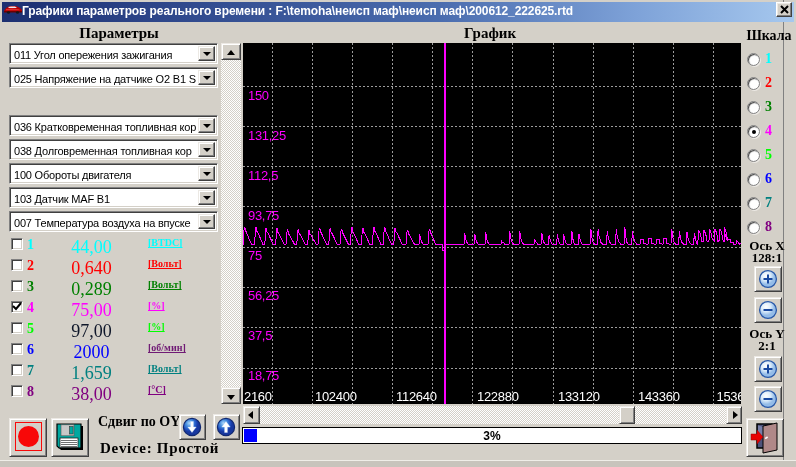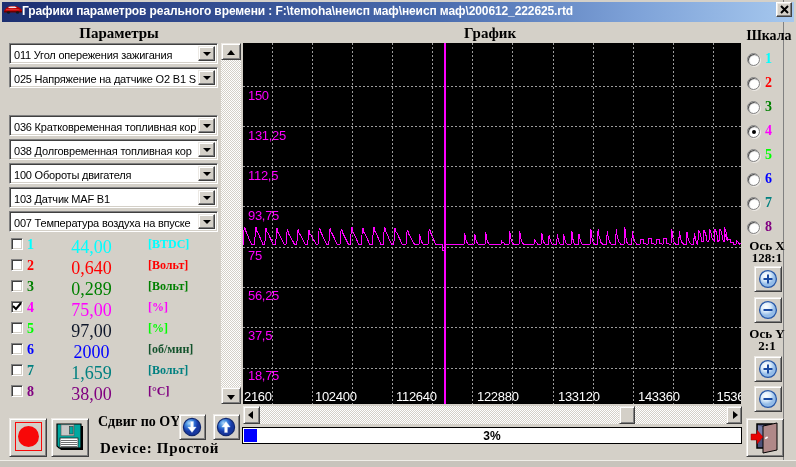--- a/index.html
+++ b/index.html
@@ -10,21 +10,21 @@
 .titlebar{position:absolute;left:2px;top:2px;width:792px;height:20px;background:linear-gradient(90deg,#1c2f70 0%,#2c4488 18%,#4a6cae 55%,#7ea2d8 80%,#a6c8ee 100%);}
 .titletxt{position:absolute;left:22px;top:4px;color:#fff;font-size:12px;font-weight:bold;white-space:nowrap;letter-spacing:-0.1px;}
 .closebtn{position:absolute;left:776px;top:2px;width:16px;height:15px;background:#d4d0c8;border:1px solid;border-color:#fff #404040 #404040 #fff;box-shadow:inset -1px -1px 0 #808080,inset 1px 1px 0 #ece9e4;color:#000;font-weight:bold;font-size:11px;text-align:center;line-height:13px;}
 .combo{position:absolute;left:9px;width:209px;height:21px;background:#fff;border:1px solid;border-color:#808080 #fff #fff #808080;box-shadow:inset 1px 1px 0 #404040,inset -1px -1px 0 #d4d0c8;}
 .combo .t{position:absolute;left:4px;top:4.5px;font-size:11px;letter-spacing:-0.2px;color:#000;white-space:nowrap;width:183px;overflow:hidden;}
 .dd{position:absolute;right:2px;top:2px;width:17px;height:15px;background:#d4d0c8;border:1px solid;border-color:#ece9e4 #404040 #404040 #ece9e4;box-shadow:inset -1px -1px 0 #808080,inset 1px 1px 0 #fff;}
 .dd:after{content:"";position:absolute;left:4px;top:5px;border:4px solid transparent;border-top:4px solid #000;}
 .cb{position:absolute;left:11px;width:12px;height:12px;background:#fff;border:1px solid;border-color:#808080 #fff #fff #808080;box-shadow:inset 1px 1px 0 #404040,inset -1px -1px 0 #d4d0c8;}
 .num{position:absolute;left:27px;font-family:"Liberation Serif",serif;font-weight:bold;font-size:14px;}
 .val{position:absolute;left:38px;width:107px;text-align:center;font-family:"Liberation Serif",serif;font-weight:normal;font-size:18px;white-space:nowrap;}
-.unit{position:absolute;left:148px;font-family:"Liberation Serif",serif;font-weight:bold;font-size:12px;white-space:nowrap;}
+.unit{position:absolute;left:148px;font-family:"Liberation Serif",serif;font-weight:bold;font-size:10px;white-space:nowrap;text-decoration:underline;}
 .btn{position:absolute;background:#d4d0c8;border:1px solid;border-color:#ece9e4 #404040 #404040 #ece9e4;box-shadow:inset 1px 1px 0 #fff,inset -1px -1px 0 #808080;}
 .sb{position:absolute;background:repeating-conic-gradient(#fff 0% 25%,#d4d0c8 0% 50%) 0 0/2px 2px;}
 .arrowbtn{position:absolute;background:#d4d0c8;border:1px solid;border-color:#ece9e4 #404040 #404040 #ece9e4;box-shadow:inset 1px 1px 0 #fff,inset -1px -1px 0 #808080;}
 .radio{position:absolute;left:747px;width:13px;height:13px;border-radius:50%;background:#fff;border:1px solid #808080;box-shadow:inset 1px 1px 1px #404040, 1px 1px 0 #ece9e4;}
 .rnum{position:absolute;left:765px;font-family:"Liberation Serif",serif;font-weight:bold;font-size:14px;}
 </style></head>
 <body>
 <div class="win">
 
   <div class="titlebar"></div>
@@ -93,21 +93,21 @@
     <div class="num" style="top:300px;color:#ff00ff">4</div>
     <div class="val" style="top:300px;color:#ff00ff">75,00</div>
     <div class="unit" style="top:300px;color:#ff00ff">[%]</div>
   <div class="cb" style="top:322px"></div>
     <div class="num" style="top:321px;color:#00ff00">5</div>
     <div class="val" style="top:321px;color:#0f172a">97,00</div>
     <div class="unit" style="top:321px;color:#00ff00">[%]</div>
   <div class="cb" style="top:343px"></div>
     <div class="num" style="top:342px;color:#0000ff">6</div>
     <div class="val" style="top:342px;color:#0000ff">2000</div>
-    <div class="unit" style="top:342px;color:#14532d">[об/мин]</div>
+    <div class="unit" style="top:342px;color:#701a75">[об/мин]</div>
   <div class="cb" style="top:364px"></div>
     <div class="num" style="top:363px;color:#008080">7</div>
     <div class="val" style="top:363px;color:#008080">1,659</div>
     <div class="unit" style="top:363px;color:#008080">[Вольт]</div>
   <div class="cb" style="top:385px"></div>
     <div class="num" style="top:384px;color:#800080">8</div>
     <div class="val" style="top:384px;color:#800080">38,00</div>
     <div class="unit" style="top:384px;color:#800080">[°C]</div>
 
   <div class="btn" style="left:9px;top:418px;width:38px;height:39px;">

